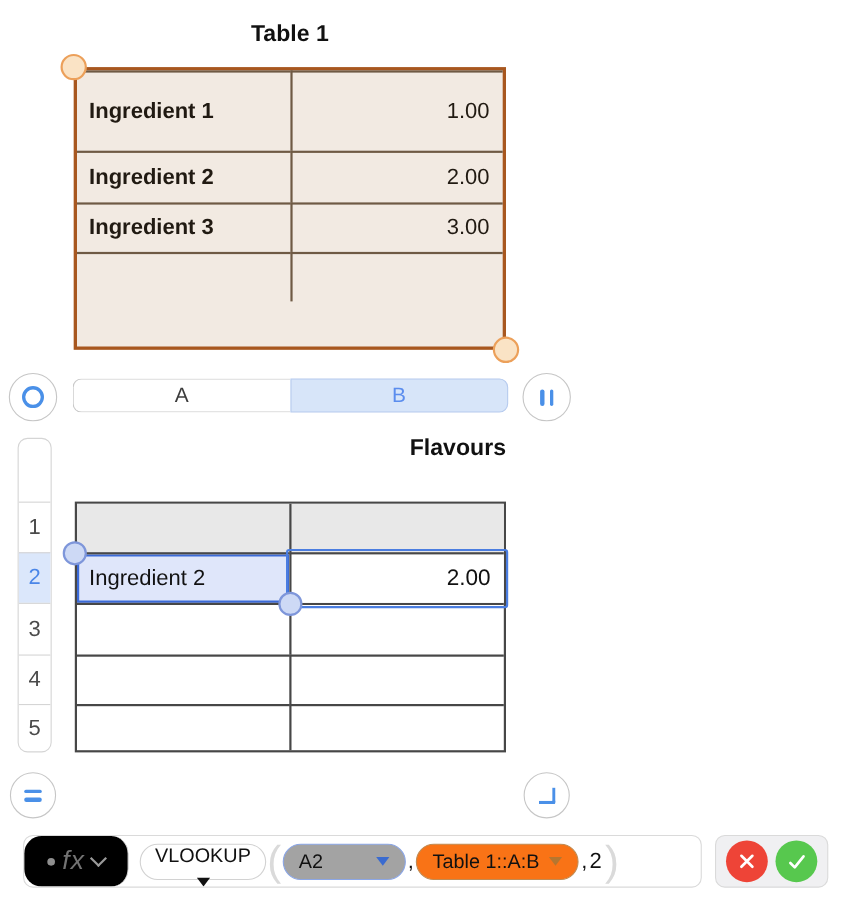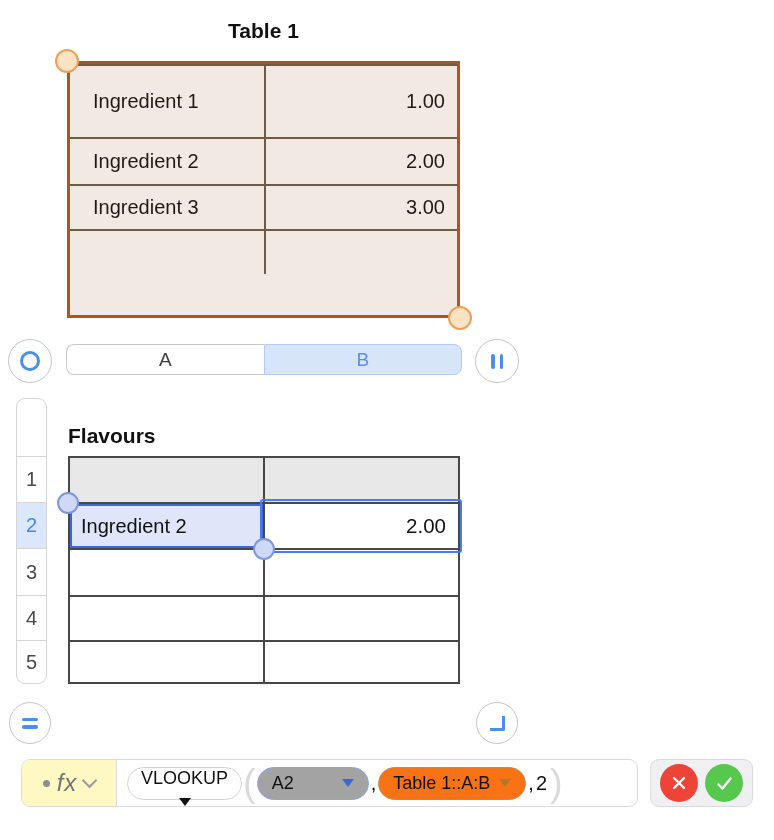--- a/index.html
+++ b/index.html
@@ -10,21 +10,21 @@
   .t1-title{position:absolute;left:67px;top:19px;width:393px;text-align:center;
     font-size:21px;font-weight:bold;color:#111;}
   .t1{position:absolute;left:67px;top:61px;width:393px;height:257px;
     background:#f2eae2;border:3px solid #a8571f;box-sizing:border-box;
     display:grid;grid-template-columns:194px 1fr;grid-template-rows:73px 47px 45px 45px 1fr;}
   .t1 .cell{box-sizing:border-box;display:flex;align-items:center;font-size:20px;color:#211a12;}
   .t1 .col2{border-left:2px solid #6f5a44;}
   .t1 .rowline{border-top:2px solid #6f5a44;}
   .t1 .hdr{background:#d9d0c7;font-weight:bold;color:#33261a;justify-content:center;
     text-align:center;line-height:1.35;padding:0 14px;}
-  .t1 .name{padding-left:23px;}
+  .t1 .name{padding-left:11px;font-weight:bold;}
   .t1 .num{justify-content:flex-end;padding-right:12px;}
 
   .handle-orange{position:absolute;width:24px;height:24px;border-radius:50%;
     background:#fae3c5;border:2.5px solid #eca05a;box-sizing:border-box;z-index:6;}
 
   
   .colbar{position:absolute;left:66px;top:344px;width:396px;height:31px;display:flex;}
   .colbar .half{box-sizing:border-box;flex:1;display:flex;align-items:center;justify-content:center;
     font-size:19px;}
   .colbar .a{background:#fff;border:1px solid #c9c9c9;border-radius:8px 0 0 8px;color:#3c3c3c;border-right:none;}
@@ -45,42 +45,42 @@
   
   .rowstrip{position:absolute;left:16px;top:398px;width:31px;height:286px;background:#fff;
     border:1px solid #d5d5d5;border-radius:9px;box-sizing:border-box;display:flex;flex-direction:column;overflow:hidden;}
   .rowstrip .rcell{box-sizing:border-box;display:flex;align-items:center;justify-content:center;
     font-size:20px;color:#4a4a4a;border-top:1px solid #d5d5d5;}
   .rowstrip .rhead{height:57px;border-top:none;}
   .rowstrip .r1{height:46px;} .rowstrip .r2{height:46px;} .rowstrip .r3{height:47px;}
   .rowstrip .r4{height:45px;} .rowstrip .r5{flex:1;}
   .rowstrip .sel{background:#dbe7fb;color:#4a86e8;}
 
-  .flv-title{position:absolute;left:68px;top:424px;width:392px;text-align:left;
+  .flv-title{position:absolute;left:68px;top:396px;width:392px;text-align:right;
     font-size:21px;font-weight:bold;color:#111;}
   .flv{position:absolute;left:68px;top:456px;width:392px;height:228px;background:#fff;
     border:2px solid #474747;box-sizing:border-box;
     display:grid;grid-template-columns:193px 1fr;grid-template-rows:44px 46px 47px 45px 1fr;}
   .flv .cell{box-sizing:border-box;display:flex;align-items:center;font-size:20px;color:#111;}
   .flv .col2{border-left:2px solid #474747;}
   .flv .rowline{border-top:2px solid #474747;}
   .flv .hdrrow{background:#e8e8e8;}
   .flv .a2{background:#dfe6fa;box-shadow:inset 0 0 0 2px #3b6ad8;padding-left:11px;}
   .flv .b2{position:relative;background:#fff;justify-content:flex-end;padding-right:12px;font-size:20.5px;}
   .flv .b2::after{content:"";position:absolute;left:-5px;right:-4px;top:-5px;bottom:-5px;
     border:2px solid #4a7de0;border-radius:3px;pointer-events:none;}
 
   .handle-blue{position:absolute;width:22px;height:22px;border-radius:50%;
     background:#cdd9f5;border:2px solid #7e96da;box-sizing:border-box;z-index:7;}
 
   
   .fbar{position:absolute;left:21px;top:759px;width:617px;height:48px;background:#fff;
     border:1px solid #dadada;border-radius:9px;box-sizing:border-box;display:flex;overflow:hidden;}
-  .fx-seg{width:94px;background:#fef9c3;border-right:1px solid #dadada;display:flex;
-    align-items:center;justify-content:center;gap:7px;flex:none;}
+  .fx-seg{width:94px;background:#000000;border-right:1px solid #dadada;display:flex;
+    align-items:center;justify-content:center;gap:7px;flex:none;border-radius:16px;}
   .fx-dot{width:7px;height:7px;border-radius:50%;background:#8f8f8f;}
   .fx-label{font-style:italic;font-size:24px;color:#737373;letter-spacing:1px;}
   .fx-chev{width:9px;height:9px;border-right:2px solid #9a9a9a;border-bottom:2px solid #9a9a9a;
     transform:rotate(45deg);margin-top:-5px;}
   .tokens{display:flex;align-items:center;padding-left:10px;flex:1;}
   .pill{height:33px;border-radius:17px;box-sizing:border-box;display:flex;align-items:center;
     gap:9px;font-size:18px;color:#111;flex:none;}
   .pill-fn{background:#fff;border:1.5px solid #d2d2d2;padding:0 13px;flex-direction:column;}
   .pill-blue{background:#a3a3a3;border:1.5px solid #8ba6e6;padding:0 14px;gap:48px;}
   .pill-tan{background:#f97316;border:1.5px solid #c28b52;padding:0 14px;text-align:right;}

